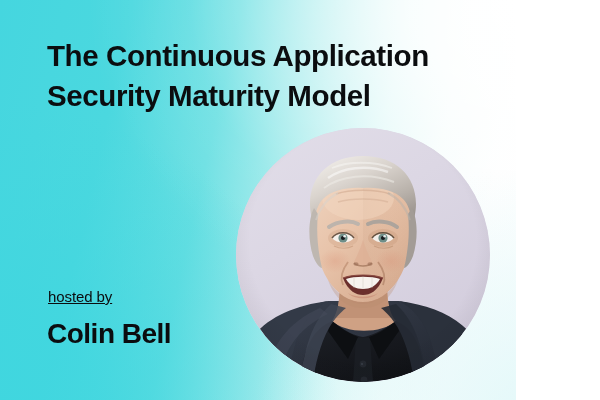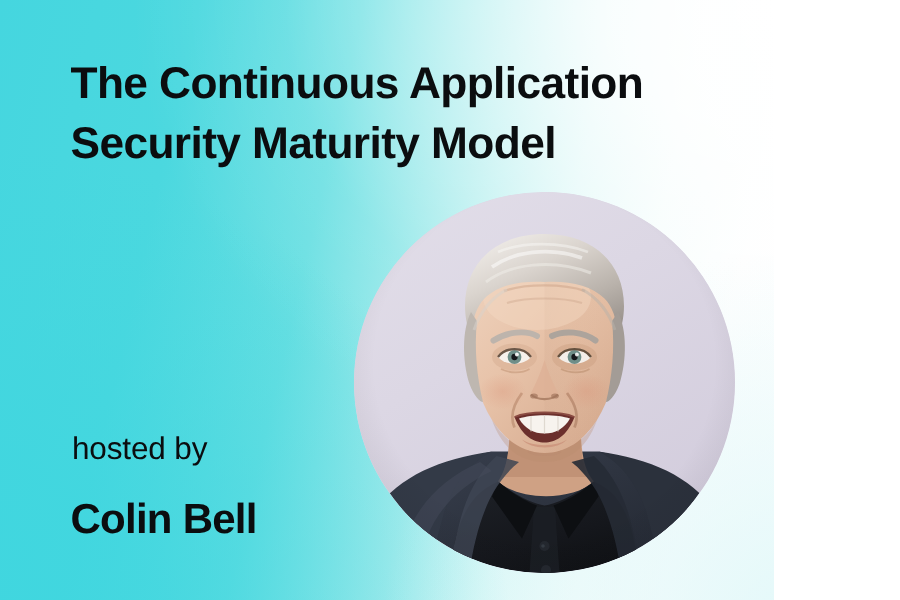--- a/index.html
+++ b/index.html
@@ -70,33 +70,33 @@
     font-weight: 700;
     line-height: 40px;
     letter-spacing: -0.4px;
     white-space: pre-line;
   }
   .hosted-by {
     position: absolute;
     left: 48px;
     top: 288px;
     color: #0B0D0F;
-    font-size: 21px;
+    font-size: 15px;
     font-weight: 400;
     letter-spacing: -0.1px;
+    text-decoration: underline;
   }
   .host-name {
     position: absolute;
     left: 47px;
     top: 318px;
     color: #0B0D0F;
     font-size: 28px;
     font-weight: 700;
     letter-spacing: -0.5px;
-    margin-top: 12px;
   }
 
   
   .portrait {
     position: absolute;
     left: 236px;
     top: 128px;
     width: 254px;
     height: 254px;
     border-radius: 50%;

